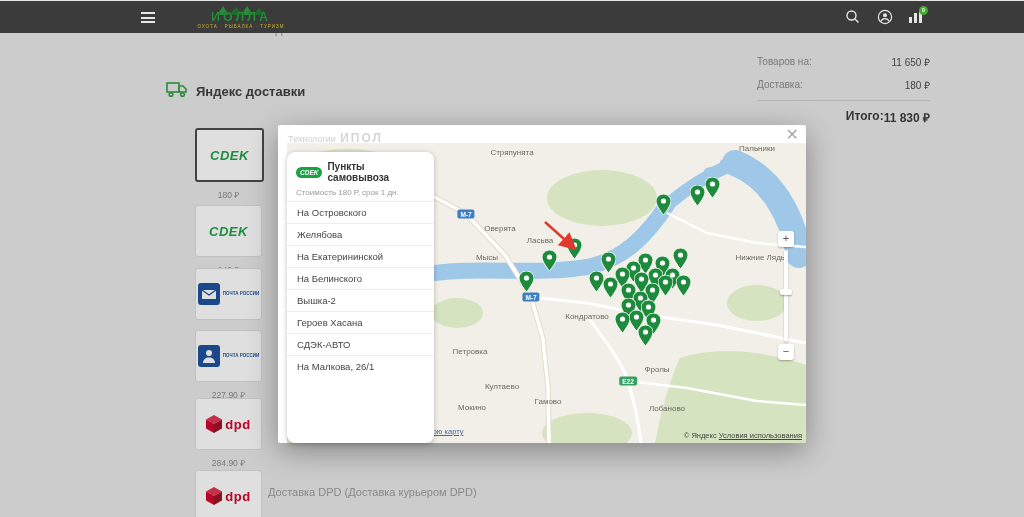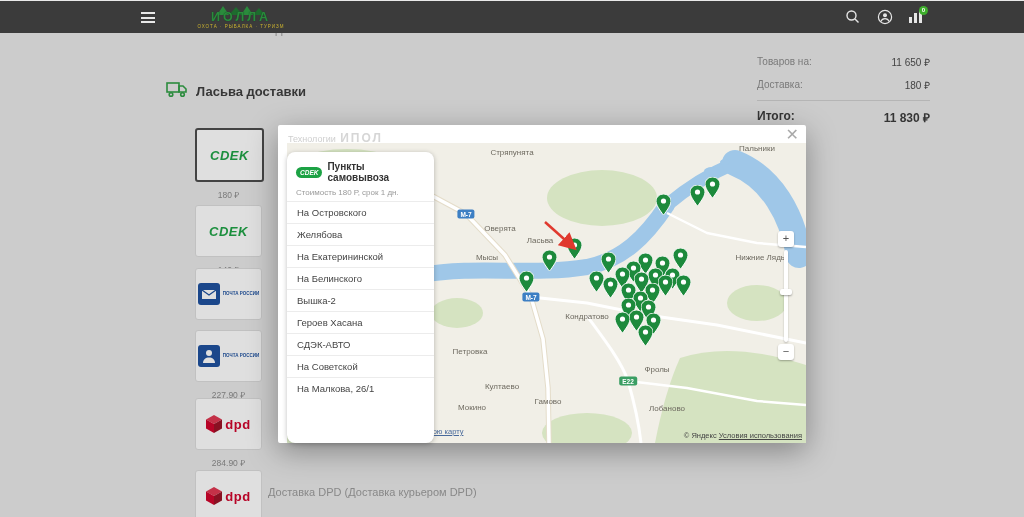--- a/index.html
+++ b/index.html
@@ -37,21 +37,21 @@
   .cdek-word{font-size:13px;font-weight:bold;font-style:italic;color:#1ca244;letter-spacing:.5px;display:block;}
   .cdek-sub{width:34px;height:2px;background:#1ca244;margin:2px auto 0;}
   .post-logo{display:flex;align-items:center;gap:3px;}
   .post-txt{font-size:4.5px;font-weight:bold;color:#1b4f9e;text-align:left;line-height:1.3;}
   .dpd-logo{display:flex;align-items:center;gap:3px;}
   .dpd-word{font-size:13px;font-weight:bold;color:#d10029;letter-spacing:.5px;}
 
   .summary{position:absolute;left:757px;top:50px;width:173px;font-size:10px;}
   .sum-row{display:flex;justify-content:space-between;height:23px;align-items:center;color:#8a8a8a;}
   .sum-row .val{color:#4a4a4a;}
-  .sum-total{display:flex;justify-content:space-between;border-top:1px solid #cfcfcf;margin-top:4px;
+  .sum-total{display:flex;justify-content:flex-end;border-top:1px solid #cfcfcf;margin-top:4px;
              padding-top:8px;font-size:12px;font-weight:bold;color:#3a3a3a;}
 
   
   .dim{position:absolute;left:0;top:33px;width:1024px;height:484px;background:rgba(30,30,30,.14);z-index:30;}
 
   
   .modal{position:absolute;left:278px;top:125px;width:528px;height:318px;background:#fff;border-radius:2px;
          box-shadow:0 8px 30px rgba(0,0,0,.35);z-index:60;}
   .brand{position:absolute;left:10px;top:3px;color:#cfcfcf;white-space:nowrap;}
   .brand .b1{font-size:9px;}
@@ -95,21 +95,21 @@
     <span class="truck">
       <svg width="22" height="17" viewBox="0 0 22 17">
           <g fill="none" stroke="#2f9e44" stroke-width="1.6">
         <rect x="1" y="2" width="12" height="9"></rect>
             <path d="M13 5h4l3 3v3h-7z"></path>
         <circle cx="5" cy="13.5" r="1.8"></circle>
             <circle cx="16.5" cy="13.5" r="1.8"></circle>
           </g>
         </svg>
     </span>
-    <div class="sec-title">Ласьва доставки</div>
+    <div class="sec-title">Яндекс доставки</div>
 
     <div class="opt" style="top:128px">
       <div class="opt-card selected">
         <span><span class="cdek-word">CDEK</span><span class="cdek-sub"></span></span>
       </div>
       <div class="opt-price">180 ₽</div>
     </div>
 
     <div class="opt" style="top:205px">
       <div class="opt-card">
@@ -438,19 +438,18 @@
       </div>
       <div class="panel-sub">Стоимость 180 Р, срок 1 дн.</div>
       <div>
           <div class="pp-item">На Островского</div>
           <div class="pp-item">Желябова</div>
           <div class="pp-item">На Екатерининской</div>
           <div class="pp-item">На Белинского</div>
           <div class="pp-item">Вышка-2</div>
           <div class="pp-item">Героев Хасана</div>
           <div class="pp-item">СДЭК-АВТО</div>
-          <div class="pp-item">На Советской</div>
           <div class="pp-item">На Малкова, 26/1</div>
         </div>
     </div>
   </div>
 
 </div>
 
 </body></html>

